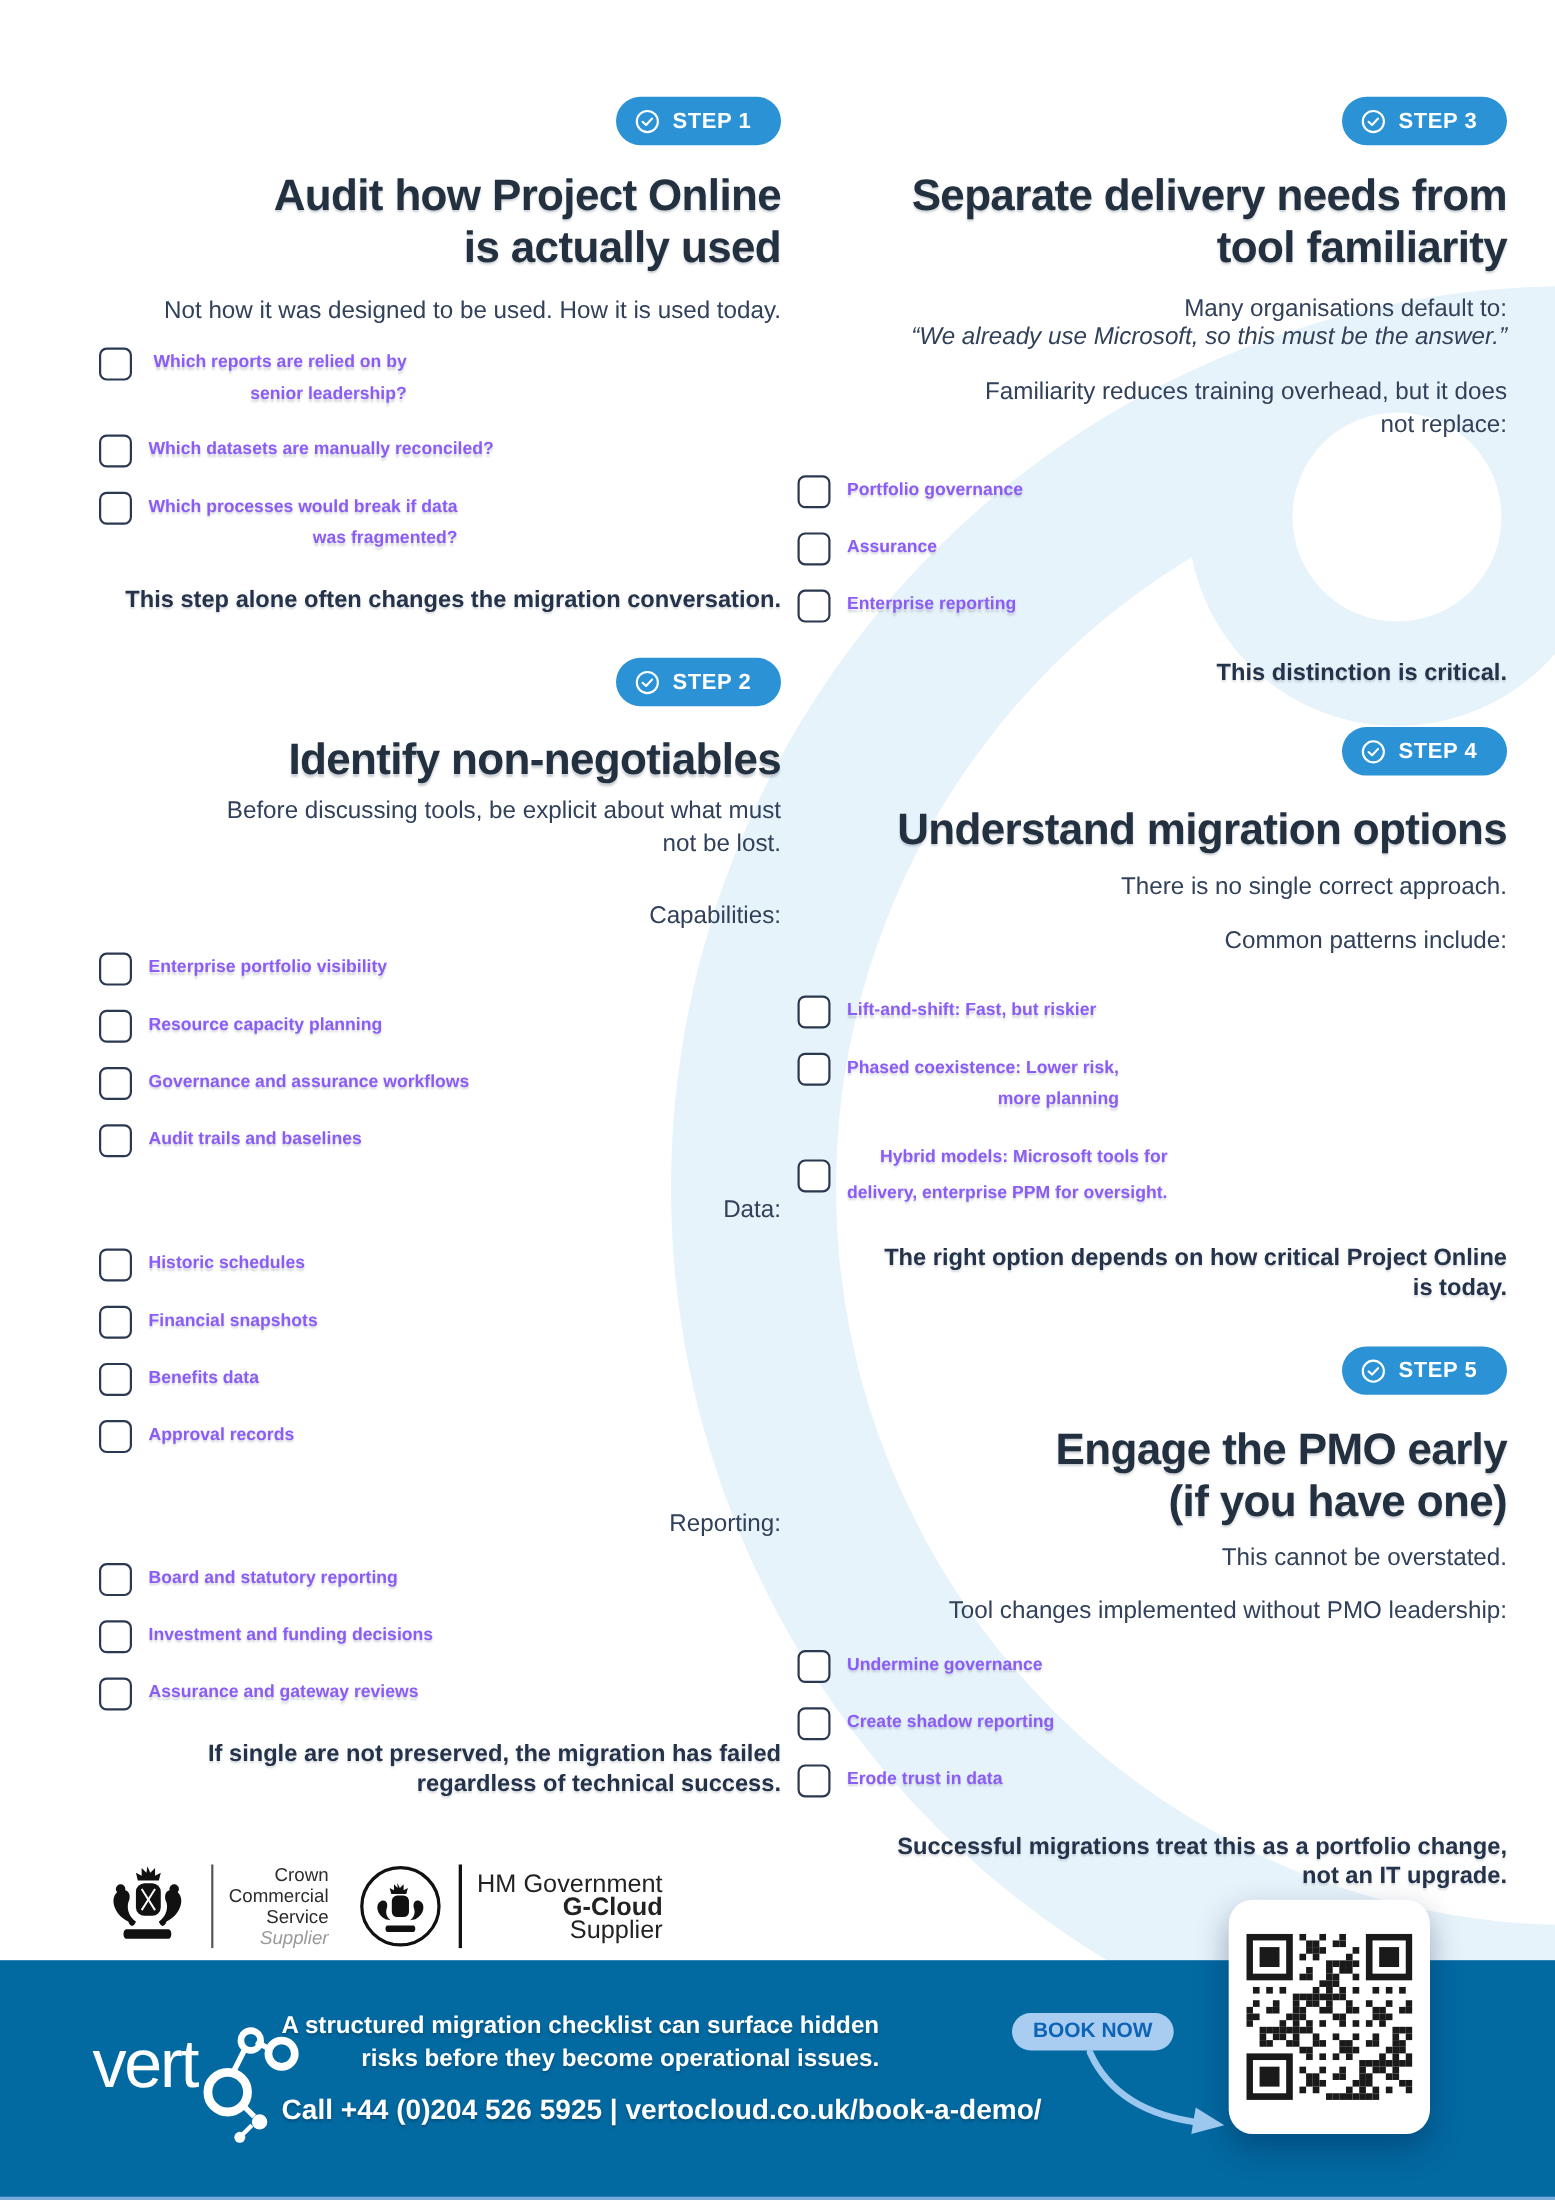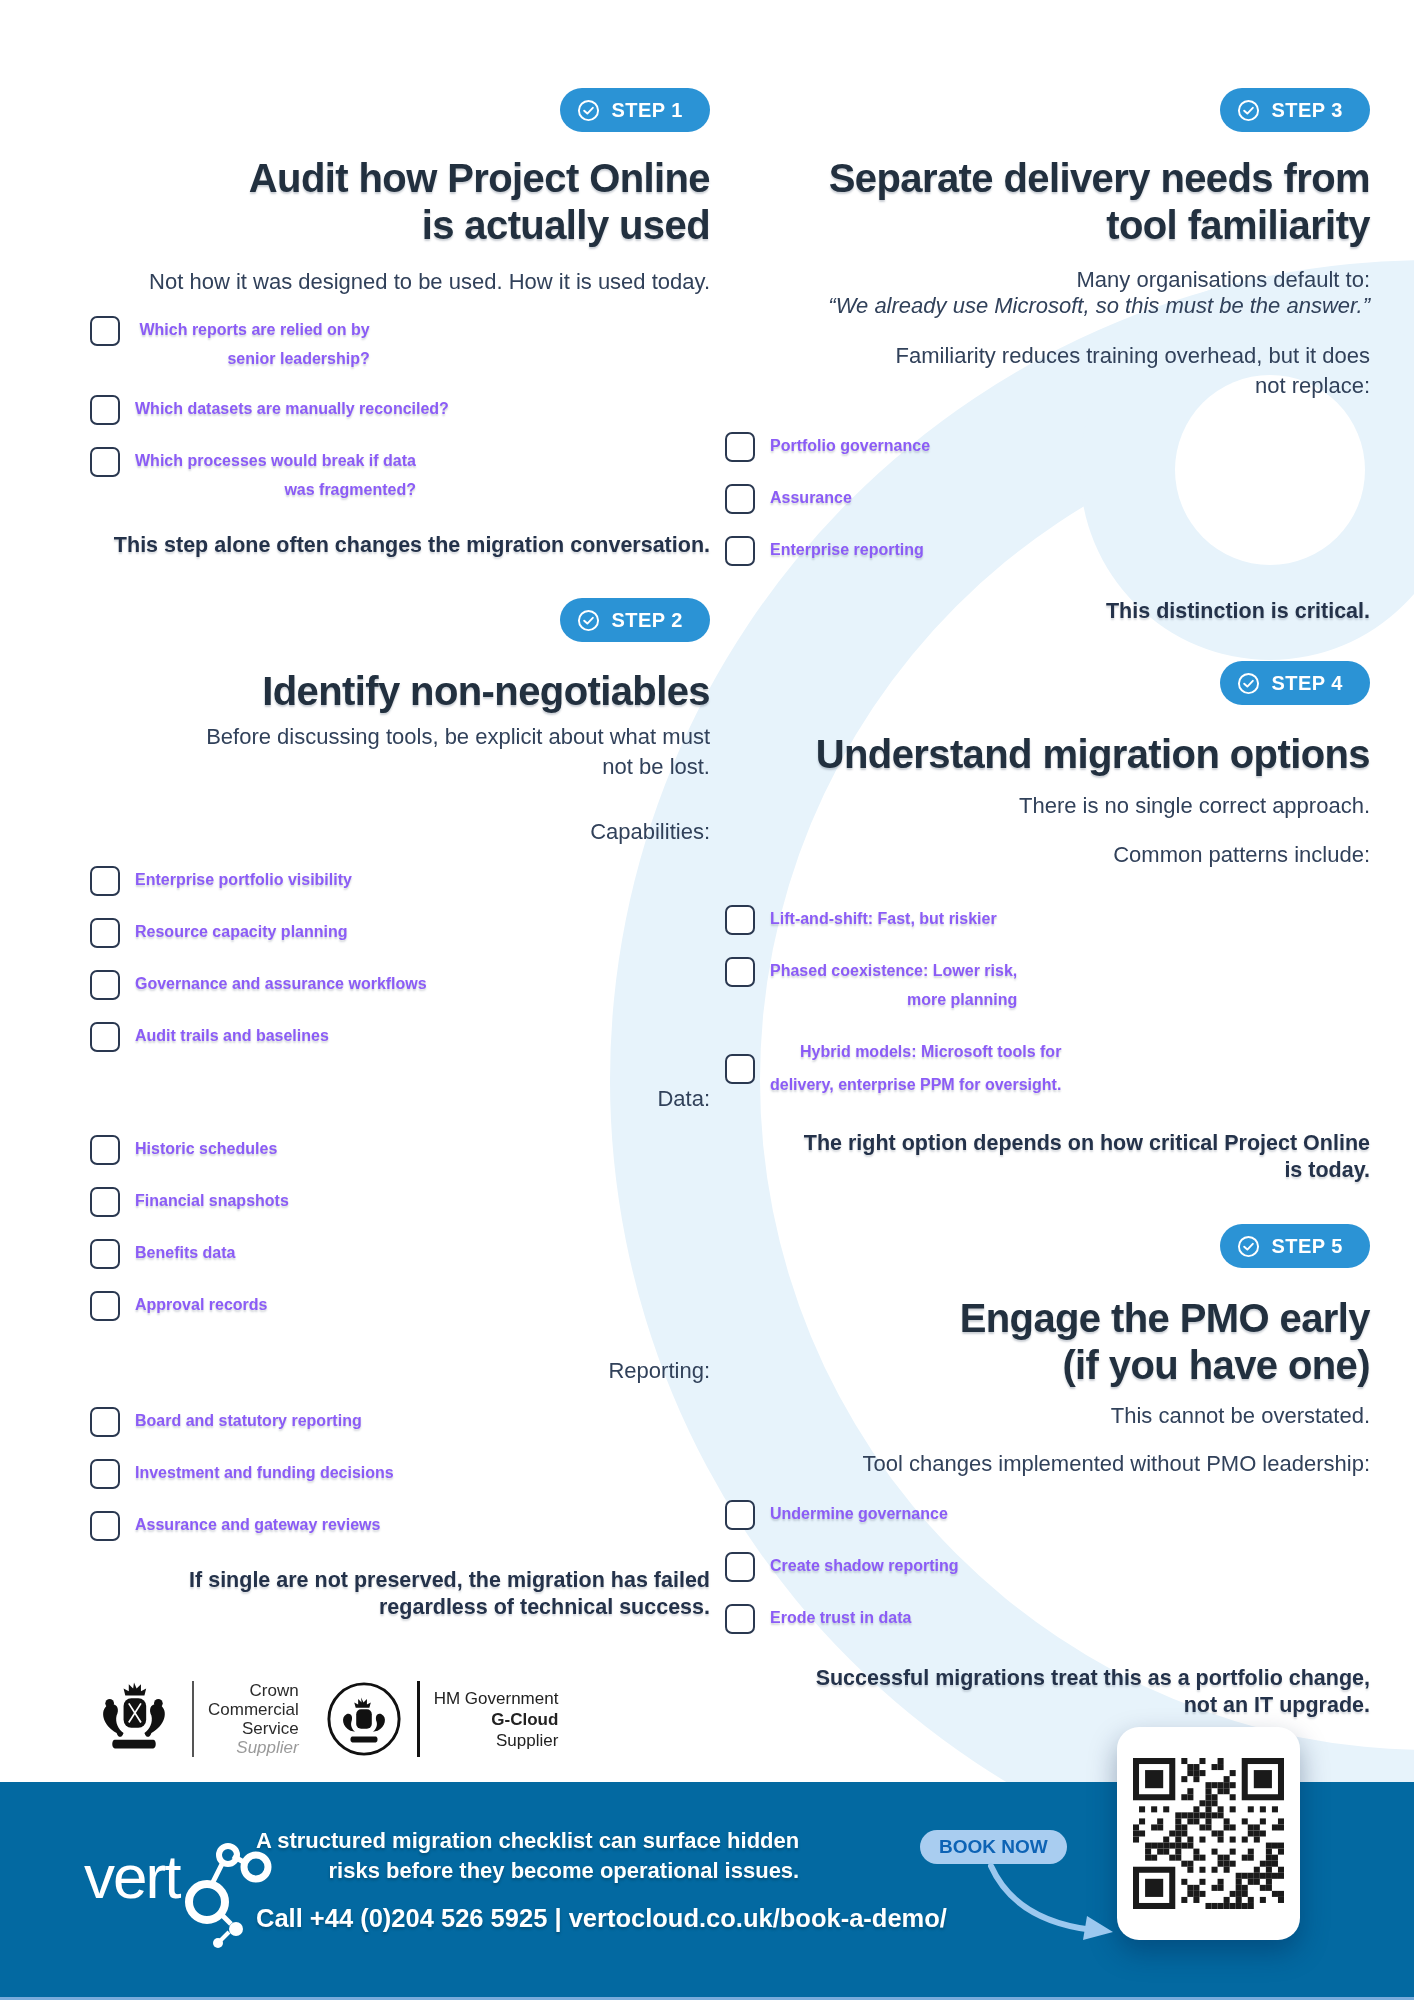--- a/index.html
+++ b/index.html
@@ -33,21 +33,21 @@
         flex:none;margin-top:1px;}
   .clabel .ln{display:block;white-space:pre-wrap;}
 
   
   .logos{display:flex;align-items:center;gap:26px;}
   .logo-unit{display:flex;align-items:center;gap:14px;}
   .logo-divider{width:2px;height:76px;background:#555;}
   .logo-divider.dark{width:3px;background:#111;}
   .ccs-text{font-size:17px;line-height:19px;color:#2b2b2b;}
   .ccs-sup{font-style:italic;color:#9a9a9a;}
-  .gc-text{font-size:17px;line-height:21px;color:#222;}
+  .gc-text{font-size:23px;line-height:21px;color:#222;}
   .gc-bold{font-weight:bold;}
 
   
   .footer{position:absolute;left:0;top:1782px;width:1414px;height:218px;background:#0369a1;z-index:1;}
   .footer-edge{position:absolute;left:0;bottom:0;width:100%;height:3px;background:#79abdb;}
   .brand{position:absolute;left:84px;top:52px;display:flex;align-items:flex-start;color:#fff;}
   .brand-text{font-size:62px;font-weight:normal;letter-spacing:-2px;line-height:86px;}
   .footer-msg{position:absolute;left:256px;top:44px;color:#ffffff;font-weight:bold;
               font-size:22px;line-height:30px;text-shadow:0 2px 3px rgba(0,0,0,.25);}
   .footer-msg .ln{display:block;}
@@ -169,21 +169,21 @@
       <div class="check-item">
         <span class="cbox"></span>
         <span class="clabel">Benefits data</span>
       </div>
       <div class="check-item">
         <span class="cbox"></span>
         <span class="clabel">Approval records</span>
       </div>
     </div>
 
-    <div class="group-label" style="margin-top:36px;">Reporting:</div>
+    <div class="group-label" style="margin-top:50px;">Reporting:</div>
     <div style="margin-top:21px;">
       <div class="check-item">
         <span class="cbox"></span>
         <span class="clabel">Board and statutory reporting</span>
       </div>
       <div class="check-item">
         <span class="cbox"></span>
         <span class="clabel">Investment and funding decisions</span>
       </div>
       <div class="check-item">

